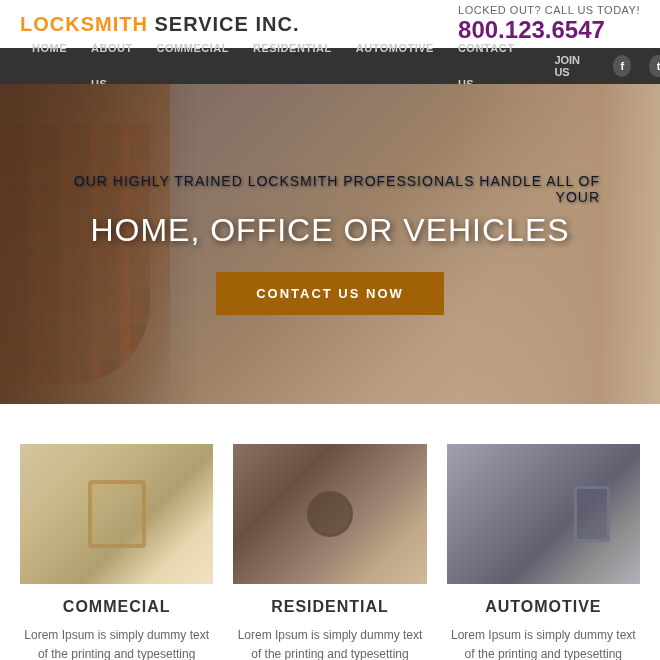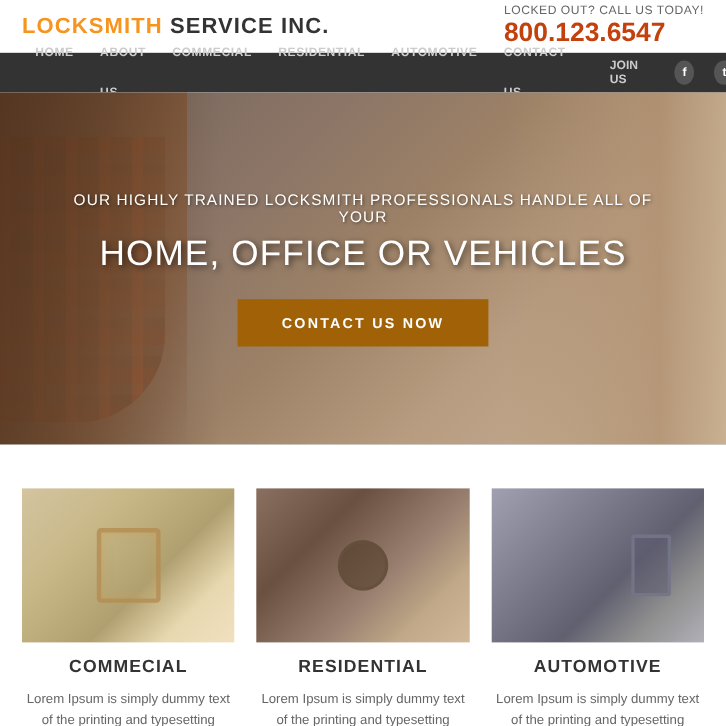--- a/index.html
+++ b/index.html
@@ -24,21 +24,21 @@
     }
     .header-call-text {
       font-size: 11px;
       color: #666;
       text-transform: uppercase;
       letter-spacing: 0.5px;
     }
     .header-phone {
       font-size: 24px;
       font-weight: 700;
-      color: #c2410c;
+      color: #701a75;
     }
 
     
     .nav {
       background: #333;
       display: flex;
       align-items: center;
       padding: 0 20px;
       height: 36px;
     }
@@ -130,26 +130,27 @@
       opacity: 0.7;
     }
     .hero-content {
       position: relative;
       z-index: 10;
       text-align: center;
       padding: 0 60px;
     }
     .hero-subtitle {
       font-size: 14px;
-      color: #ffffff;
+      color: #0f172a;
       text-transform: uppercase;
       letter-spacing: 1px;
       margin-bottom: 8px;
       font-weight: 400;
       text-shadow: 1px 1px 3px rgba(0,0,0,0.5);
+      text-align: right;
     }
     .hero-title {
       font-size: 32px;
       font-weight: 400;
       color: #fff;
       text-transform: uppercase;
       letter-spacing: 1px;
       line-height: 1.1;
       margin-bottom: 24px;
       text-shadow: 2px 2px 6px rgba(0,0,0,0.6);

